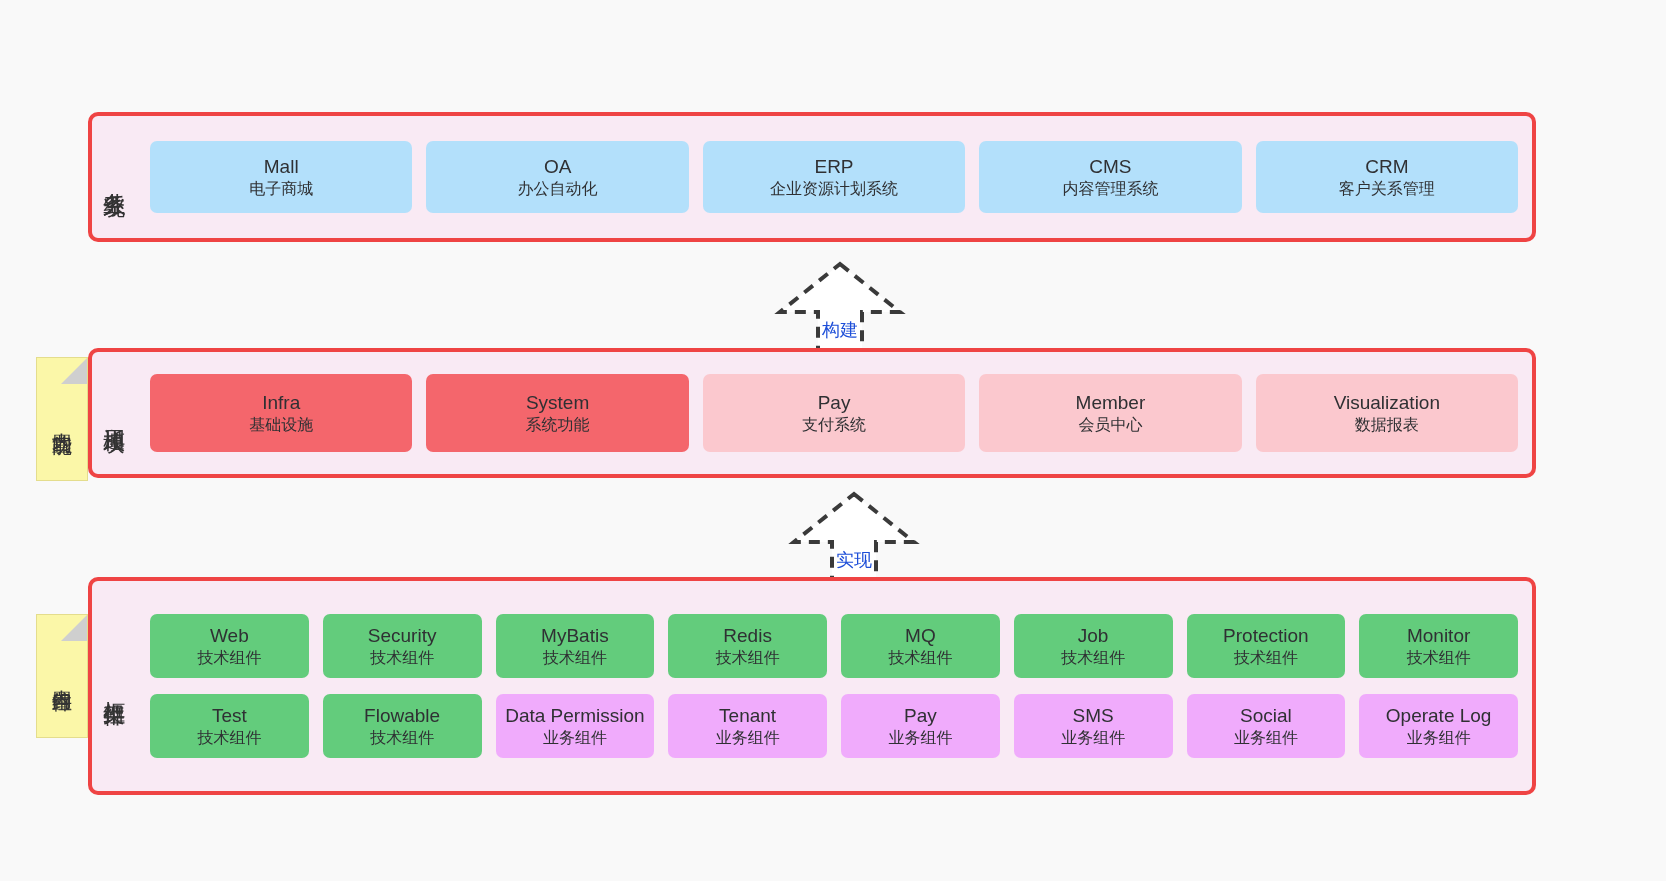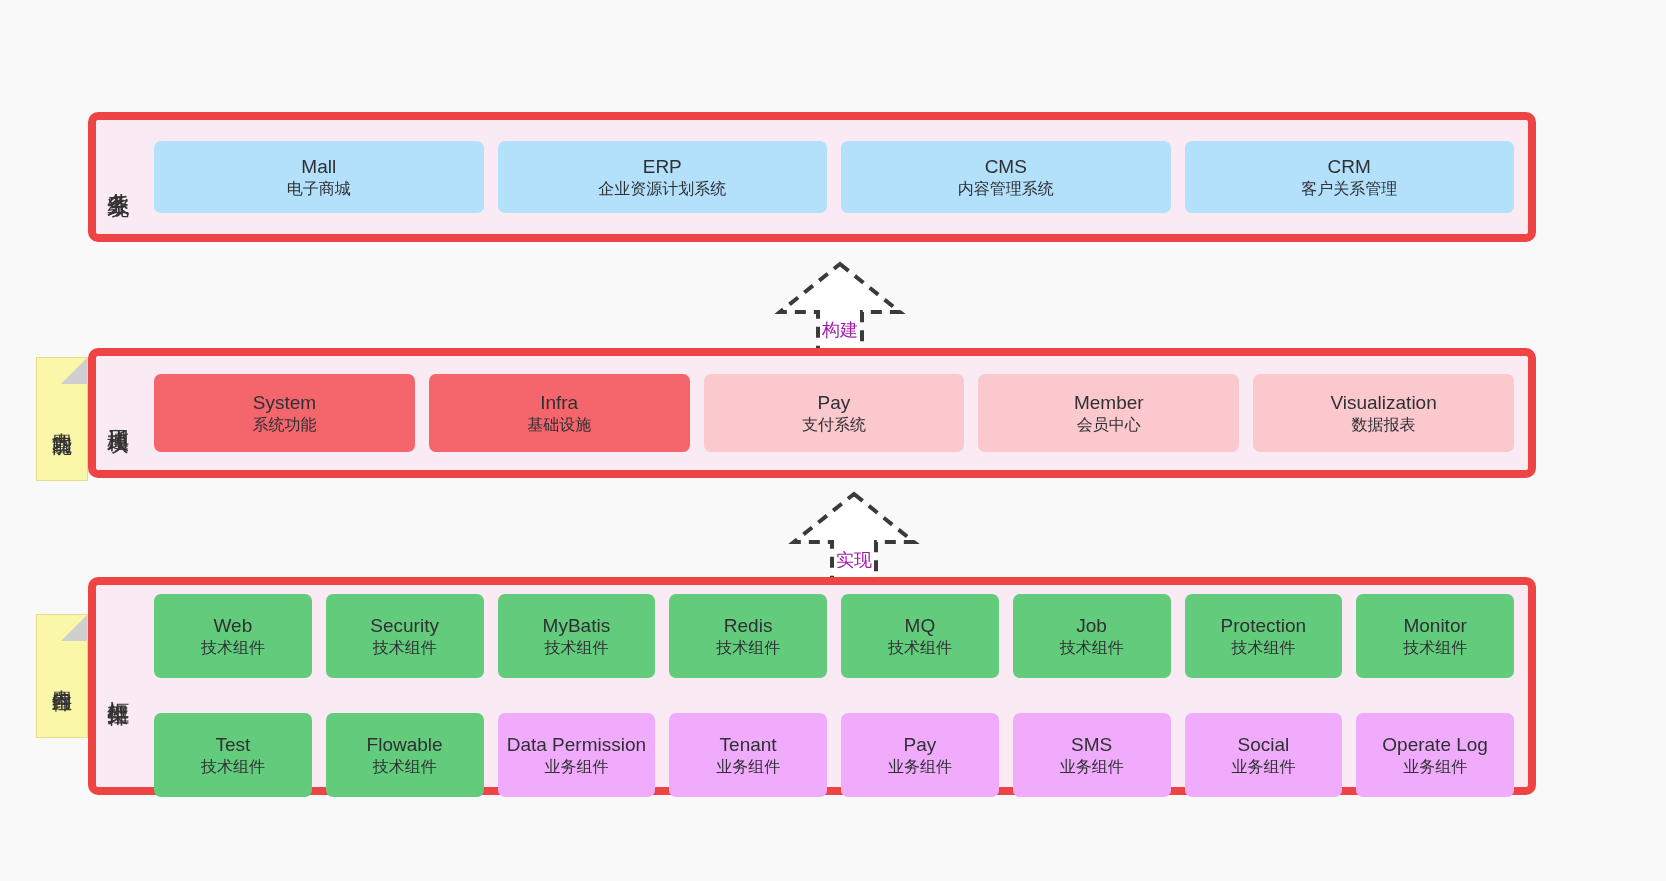--- a/index.html
+++ b/index.html
@@ -20,21 +20,21 @@
   .canvas {
     position: absolute;
     inset: 0;
   }
 
   
   .layer {
     position: absolute;
     box-sizing: border-box;
     background: #f9eaf4;
-    border: 8px solid #ef4444;
+    border: 4px solid #ef4444;
     border-radius: 10px;
     display: flex;
     align-items: stretch;
   }
 
   
   .layer-label {
     flex: 0 0 auto;
     width: 44px;
     display: flex;
@@ -97,21 +97,21 @@
   .card.green       { background: #63cc7c; }
   .card.lightgreen  { background: #f0abfc; }
 
   #layer-business { left: 88px; top: 112px; width: 1448px; height: 130px; }
   #layer-business .card { height: 72px; }
 
   #layer-modules  { left: 88px; top: 348px; width: 1448px; height: 130px; }
   #layer-modules .card { height: 78px; }
 
   #layer-framework{ left: 88px; top: 577px; width: 1448px; height: 218px; }
-  #layer-framework .card { height: 84px; margin-top: 19px; }
+  #layer-framework .card { height: 64px; }
 
   
   .note {
     position: absolute;
     box-sizing: border-box;
     background: #fbf7a8;
     border: 1px solid #e4dd8d;
     display: flex;
     align-items: center;
     justify-content: center;
@@ -145,21 +145,21 @@
     height: 96px;
   }
   .arrow-wrap svg { display: block; }
   .arrow-label {
     position: absolute;
     left: 0;
     right: 0;
     bottom: 12px;
     text-align: center;
     font-size: 18px;
-    color: #a21caf;
+    color: #1d4ed8;
     background: transparent;
     user-select: none;
     pointer-events: none;
     margin-top: 16px;
   }
   #arrow-build   { left: 750px; top: 258px; }
   #arrow-realize { left: 764px; top: 488px; }
 </style>
 </head>
 <body>
@@ -167,20 +167,24 @@
 <div class="canvas">
 
   <div class="layer" id="layer-business">
     <div class="layer-label">业务系统</div>
     <div class="layer-body">
       <div class="card blue">
         <div class="t1">Mall</div>
         <div class="t2">电子商城</div>
       </div>
       <div class="card blue">
+        <div class="t1">OA</div>
+        <div class="t2">办公自动化</div>
+      </div>
+      <div class="card blue">
         <div class="t1">ERP</div>
         <div class="t2">企业资源计划系统</div>
       </div>
       <div class="card blue">
         <div class="t1">CMS</div>
         <div class="t2">内容管理系统</div>
       </div>
       <div class="card blue">
         <div class="t1">CRM</div>
         <div class="t2">客户关系管理</div>
@@ -196,26 +200,26 @@
   </div>
 
   <div class="note" id="note-functions">
     <span>内置功能</span>
   </div>
 
   <div class="layer" id="layer-modules">
     <div class="layer-label">通用模块</div>
     <div class="layer-body">
       <div class="card red">
+        <div class="t1">Infra</div>
+        <div class="t2">基础设施</div>
+      </div>
+      <div class="card red">
         <div class="t1">System</div>
         <div class="t2">系统功能</div>
-      </div>
-      <div class="card red">
-        <div class="t1">Infra</div>
-        <div class="t2">基础设施</div>
       </div>
       <div class="card pink">
         <div class="t1">Pay</div>
         <div class="t2">支付系统</div>
       </div>
       <div class="card pink">
         <div class="t1">Member</div>
         <div class="t2">会员中心</div>
       </div>
       <div class="card pink">

